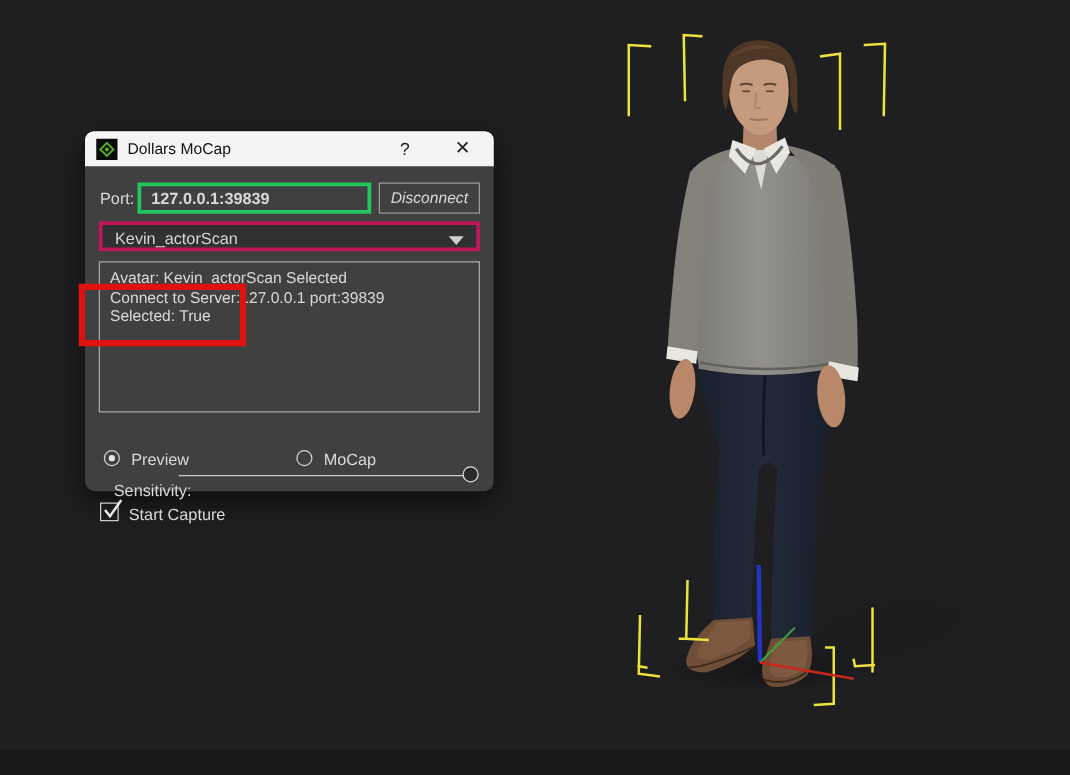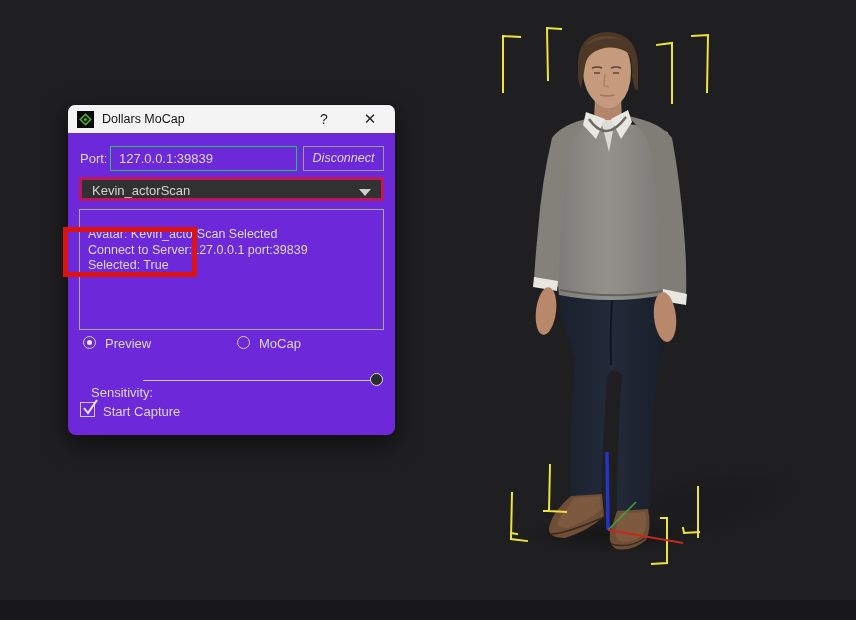--- a/index.html
+++ b/index.html
@@ -9,40 +9,40 @@
     background:#1f1f21;
     font-family:"Liberation Sans", sans-serif;
     color:#d9d9d9;
   }
   
   .bottom-band { position:absolute; left:0; top:600px; width:856px; height:20px; background:#18181a; }
   .scene-svg { position:absolute; left:0; top:0; width:856px; height:620px; }
 
   
   .dialog {
-    position:absolute; left:68px; top:105px; width:327px; height:330px;
-    background:#6d28d9; border-radius:8px;
+    position:absolute; left:68px; top:105px; width:327px; height:288px;
+    background:#404040; border-radius:8px;
     box-shadow:0 0 0 1px #151515, 0 8px 24px rgba(0,0,0,.6);
   }
   .titlebar {
     position:absolute; left:0; top:0; width:100%; height:28px;
     background:#f4f4f4; border-radius:7px 7px 0 0;
     display:flex; align-items:center; color:#111;
   }
   .app-icon { width:17px; height:17px; margin-left:9px; background:#0b0b0b; display:flex; align-items:center; justify-content:center; }
   .title-text { margin-left:8px; font-size:12.5px; color:#131313; }
   .tb-btn { position:absolute; top:0; height:28px; width:34px; text-align:center; line-height:28px; font-size:14px; color:#222; cursor:default; }
   .tb-help { left:239px; }
   .tb-close { left:285px; font-size:15px; }
 
   .lbl { position:absolute; font-size:13px; color:#d9d9d9; }
   .field {
-    position:absolute; background:transparent; border:1px solid #22c55e;
+    position:absolute; background:transparent; border:3px solid #22c55e;
     color:#d9d9d9; font-size:13px; font-family:"Liberation Sans",sans-serif;
-    padding-left:8px; outline:none;
+    padding-left:8px; outline:none;font-weight:bold;
   }
   .btn {
     position:absolute; background:transparent; border:1px solid #9a9a9a;
     color:#d9d9d9; font-size:12.5px; text-align:center;
     font-family:"Liberation Sans",sans-serif;
     font-style:italic;
   }
   .port-label { left:12px; top:46px;text-align:center; }
   .port-input { left:42px; top:41px; width:187px; height:25px; }
   .disconnect-btn { left:235px; top:41px; width:81px; height:25px; line-height:23px; }
@@ -53,25 +53,25 @@
     font-size:13px; line-height:22px; padding-left:10px; color:#d5d5d5;
   }
   .combo-arrow {
     position:absolute; right:10px; top:9px; width:0; height:0;
     border-left:6px solid transparent; border-right:6px solid transparent;
     border-top:7px solid #cfcfcf;
   }
 
   .logbox {
     position:absolute; left:11px; top:104px; width:305px; height:121px;
-    border:1px solid #a8a8a8; padding:17px 8px;
+    border:1px solid #a8a8a8; padding:5px 8px;
     font-size:12.5px; line-height:15.5px; color:#d9d9d9;
   }
 
-  .radio-row { position:absolute; left:0; top:230px; width:100%; height:16px;padding-left:25px; }
+  .radio-row { position:absolute; left:0; top:254px; width:100%; height:16px;padding-left:25px; }
   .radio { position:absolute; width:13px; height:13px; border:1px solid #d2d2d2; border-radius:50%; background:transparent; }
   .radio .dot { position:absolute; left:3px; top:3px; width:5px; height:5px; border-radius:50%; background:#e9e9e9; display:none; }
   .radio.checked .dot { display:block; }
   .radio-preview { left:15px; top:1px; }
   .radio-record { left:169px; top:1px; }
   .radio-label-preview { left:37px; top:1px; }
   .radio-label-record { left:191px; top:1px; }
 
   .sens-label { left:12px; top:280px;margin-left:11px; }
   .slider-track { position:absolute; left:75px; top:275px; width:228px; height:1px; background:#c9c9c9; }

